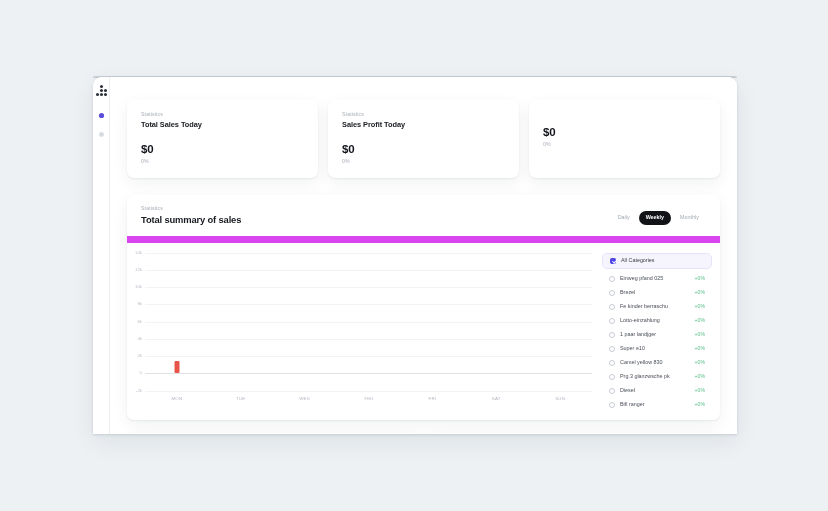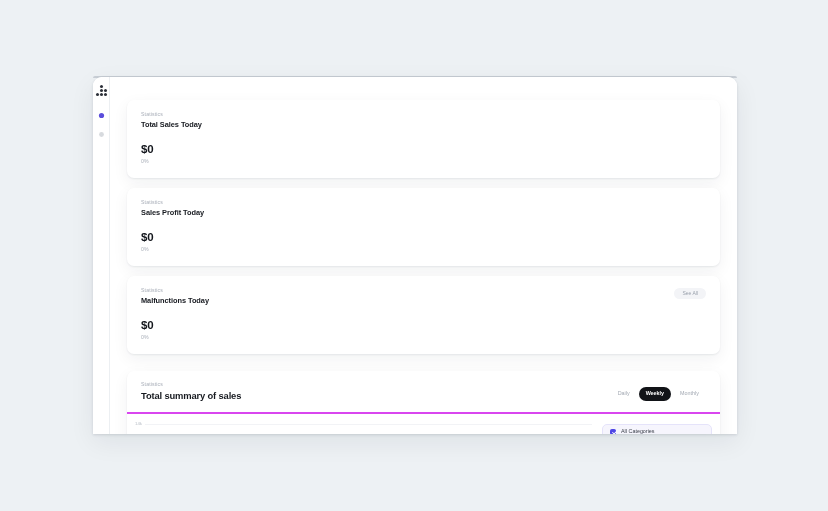--- a/index.html
+++ b/index.html
@@ -75,21 +75,20 @@
     padding: 23px 17px 0 17px;
     overflow: hidden;
     background: #ffffff;
   }
 
   
   .stat-row {
     display: flex;
     gap: 10px;
     margin-bottom: 17px;
-    flex-direction: column;
   }
   .stat-card {
     flex: 1;
     background: #ffffff;
     border-radius: 7px;
     padding: 12px 14px 14px 14px;
     min-height: 74px;
     box-shadow: 0 1px 2px rgba(18,30,48,.07), 0 5px 16px rgba(18,30,48,.06);
     position: relative;
   }
@@ -144,21 +143,21 @@
     border-radius: 7px;
     box-shadow: 0 1px 2px rgba(18,30,48,.07), 0 5px 16px rgba(18,30,48,.06);
     margin-bottom: 13px;
     overflow: hidden;
   }
   .chart-header {
     display: flex;
     align-items: flex-end;
     justify-content: space-between;
     padding: 11px 14px 10px 14px;
-    border-bottom: 2px solid #d946ef;
+    border-bottom: 7px solid #d946ef;
   }
   .chart-title {
     font-size: 9.4px;
     font-weight: 700;
     color: #171a20;
     letter-spacing: -.15px;
     line-height: 1.1;
   }
   .seg-group {
     display: flex;
@@ -386,27 +385,20 @@
           <div>
             <div class="eyebrow">Statistics</div>
             <div class="card-title">Sales Profit Today</div>
           </div>
         </div>
         <div class="big-value">$0</div>
         <div class="sub-value">0%</div>
       </div>
 
       <div class="stat-card">
-        <div class="card-head">
-          <div>
-            <div class="eyebrow">Statistics</div>
-            <div class="card-title">Malfunctions Today</div>
-          </div>
-          <button class="see-all">See All</button>
-        </div>
         <div class="big-value">$0</div>
         <div class="sub-value">0%</div>
       </div>
 
     </div>
 
     <div class="chart-panel">
 
       <div class="chart-header">
         <div>

